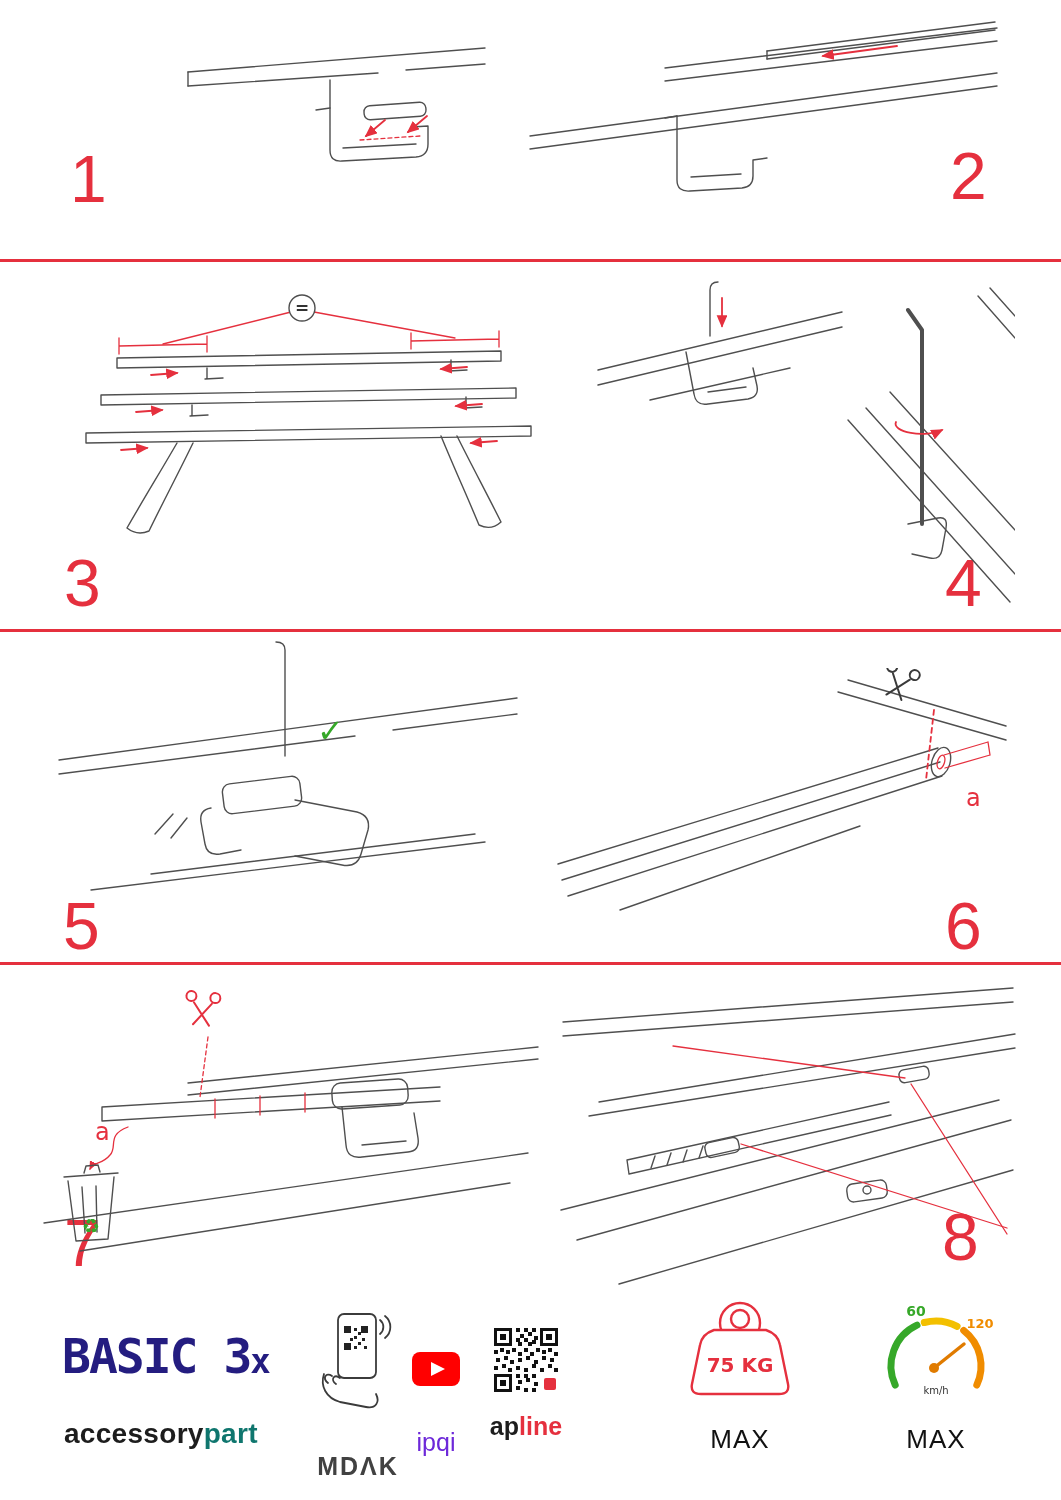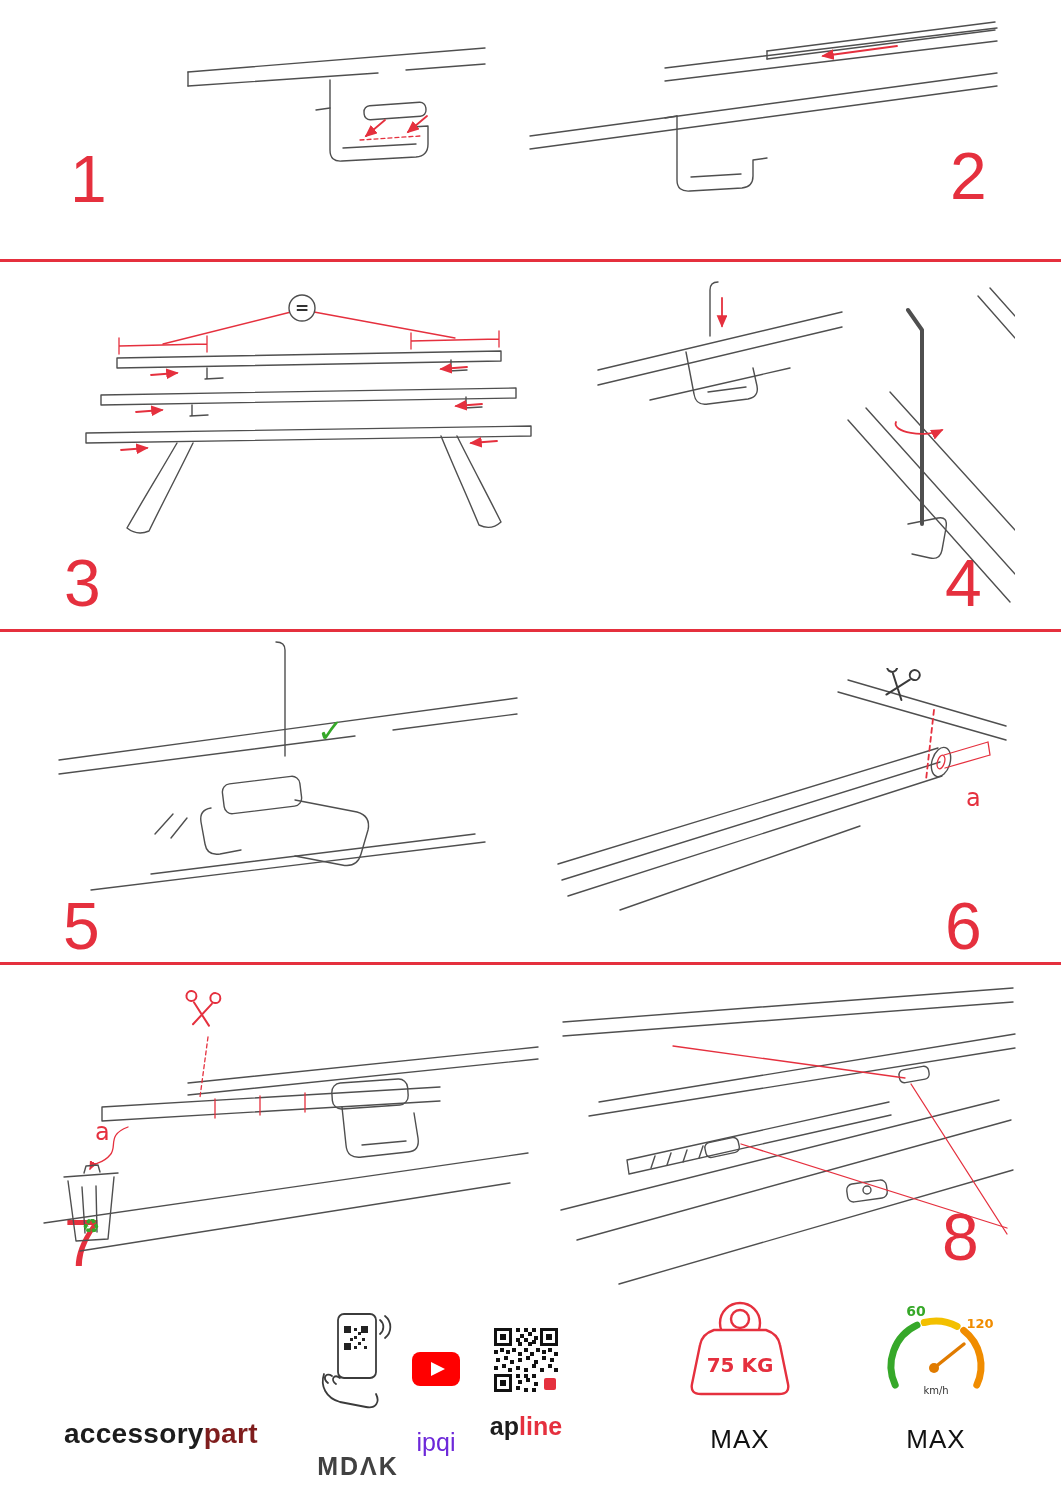--- a/index.html
+++ b/index.html
@@ -29,21 +29,21 @@
   text.s60 { font:bold 14px "DejaVu Sans", sans-serif; fill:#36a829; }
   text.s120{ font:bold 13px "DejaVu Sans", sans-serif; fill:#f08c00; }
   text.kmh { font:10px "DejaVu Sans", sans-serif; fill:#333; }
 
   
   .basic-logo { position:absolute; left:62px; top:1332px; font-family:"DejaVu Sans Mono", monospace;
                 font-weight:bold; color:#241d80; font-size:48px; letter-spacing:-2px; line-height:1; }
   .basic-logo .bl-x { font-size:34px; }
   .accpart { position:absolute; left:64px; top:1420px; font-size:28px; font-weight:700;
              letter-spacing:0.3px; color:#1d1d1d; line-height:1; }
-  .accpart .ap-r { color:#7f1d1d;text-align:right; }
+  .accpart .ap-r { color:#0f766e;text-align:right; }
 
   .logo-label { position:absolute; text-align:center; font-size:25px; line-height:1; color:#414141; }
   .lbl-mdak   { left:298px; top:1430px; width:120px; font-weight:600; letter-spacing:2px;margin-top:24px; }
   .lbl-ipqi   { left:404px; top:1430px; width:64px;  font-weight:500; color:#6d28d9; }
   .lbl-apline { left:474px; top:1414px; width:104px; font-weight:600; color:#1d1d1d; }
   .lbl-apline .ap-r { color:#e5303e; }
   .lbl-max    { font-weight:500; color:#111; letter-spacing:1px; font-size:26px; }
   .lbl-max-w  { left:678px; top:1426px; width:124px; }
   .lbl-max-s  { left:876px; top:1426px; width:120px; }
 </style>
@@ -222,20 +222,23 @@
     <path class="ln" d="M96,186 L100,174 M112,183 L116,171 M128,180 L132,168 M144,176 L148,164"></path>
     <rect class="ln" x="150" y="158" width="34" height="15" rx="5" transform="rotate(-12 167 165)"></rect>
     <rect class="ln" x="344" y="86" width="30" height="13" rx="5" transform="rotate(-10 359 92)"></rect>
     <rect class="ln" x="292" y="200" width="40" height="18" rx="6" transform="rotate(-8 312 209)"></rect>
     <circle class="ln" cx="312" cy="208" r="4"></circle>
     <path class="rd rdthin" d="M118,64 L350,96"></path>
     <path class="rd rdthin" d="M452,246 L186,162"></path>
     <path class="rd rdthin" d="M452,252 L356,102"></path>
   </svg>
 
+  <div class="basic-logo">
+    <span class="bl-main">BASIC 3</span><span class="bl-x">x</span>
+  </div>
   <div class="accpart">
     <span class="ap-b">accessory</span><span class="ap-r">part</span>
   </div>
 
   <svg class="illo" style="left:314px; top:1312px" width="84" height="100" viewBox="0 0 84 100">
     <rect x="24" y="2" width="38" height="64" rx="6" class="ln15" fill="#fff"></rect>
     <g fill="#222">
       <rect x="30" y="14" width="7" height="7"></rect>
         <rect x="47" y="14" width="7" height="7"></rect>
         <rect x="30" y="31" width="7" height="7"></rect>

